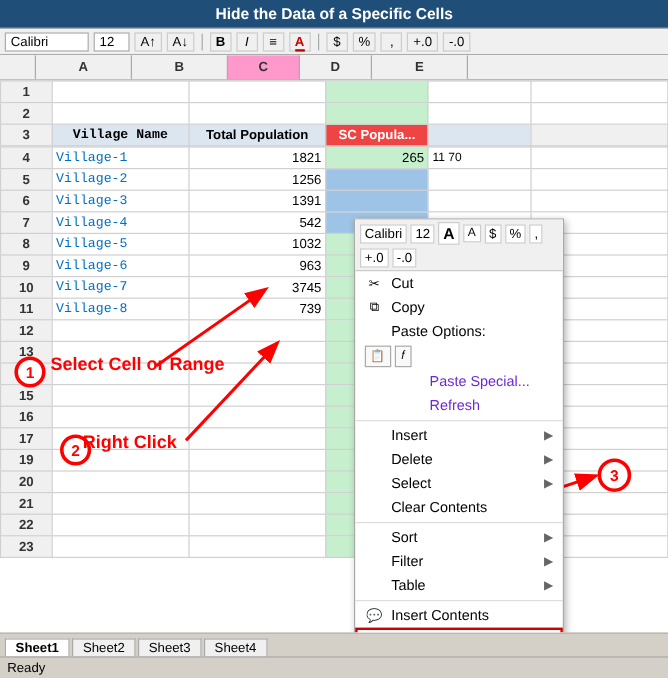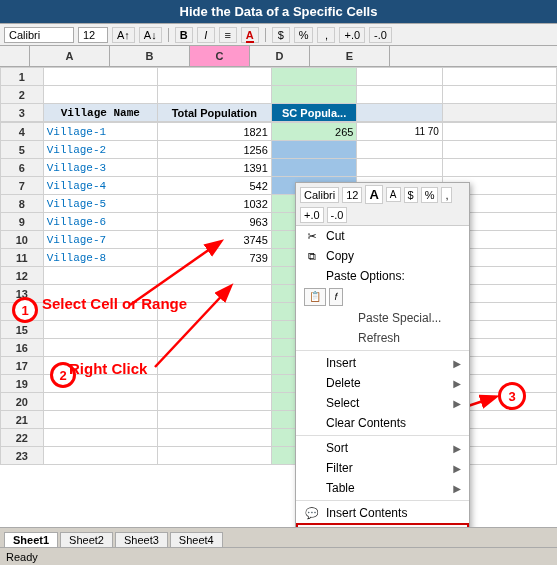--- a/index.html
+++ b/index.html
@@ -131,21 +131,21 @@
       min-width: 30px;
       width: 30px;
       color: #333;
       font-weight: bold;
       border-right: 1px solid #aaa;
     }
     .col-a { width: 80px; font-family: Liberation Mono, monospace; }
     .col-b { width: 80px; text-align: right; }
     .col-c { width: 60px; text-align: right; background: #c6efce; }
     .col-c.selected { background: #9dc3e6; }
-    .col-d { width: 60px; text-align: right; }
+    .col-d { width: 60px; text-align: left; }
     .col-e { width: 80px; }
 
     tr.row-header td {
       background: #f0f0f0;
       font-weight: bold;
       text-align: center;
       vertical-align: middle;
     }
     tr.row-header .col-a, tr.row-header .col-b, tr.row-header .col-c, tr.row-header .col-d {
       background: #dce6f1;
@@ -251,21 +251,21 @@
     }
 
     .cm-item {
       padding: 3px 8px;
       display: flex;
       align-items: center;
       gap: 6px;
       cursor: pointer;
     }
     .cm-item.disabled {
-      color: #404040;
+      color: #6d28d9;
       padding-left: 40px;
     }
     .cm-item.highlighted {
       border: 2px solid #c00;
     }
     .cm-sep {
       border-top: 1px solid #ddd;
       margin: 2px 0;
     }
     .cm-item .cm-icon {
@@ -339,21 +339,21 @@
           <td class="col-b"></td>
           <td class="col-c"></td>
           <td class="col-d"></td>
           <td class="col-e"></td>
         </tr>
 
         <tr class="row-header">
           <td class="row-num">3</td>
           <td class="col-a" style="background:#dce6f1; font-weight:bold; text-align:center; font-size:11px;">Village Name</td>
           <td class="col-b" style="background:#dce6f1; font-weight:bold; text-align:center; font-size:11px;">Total Population</td>
-          <td class="col-c" style="background:#0369a1; font-weight:bold; text-align:center; color:white; font-size:11px;">SC Popula...</td>
+          <td class="col-c" style="background:#ef4444; font-weight:bold; text-align:center; color:white; font-size:11px;">SC Popula...</td>
           <td class="col-d" style="background:#dce6f1; font-weight:bold; text-align:center;"></td>
           <td class="col-e" style="background:#f0f0f0;"></td>
         </tr>
       </tbody>
         </table>
 
       <table class="sheet-table">
         <tbody>
             <tr>
           <td class="row-num">4</td>

